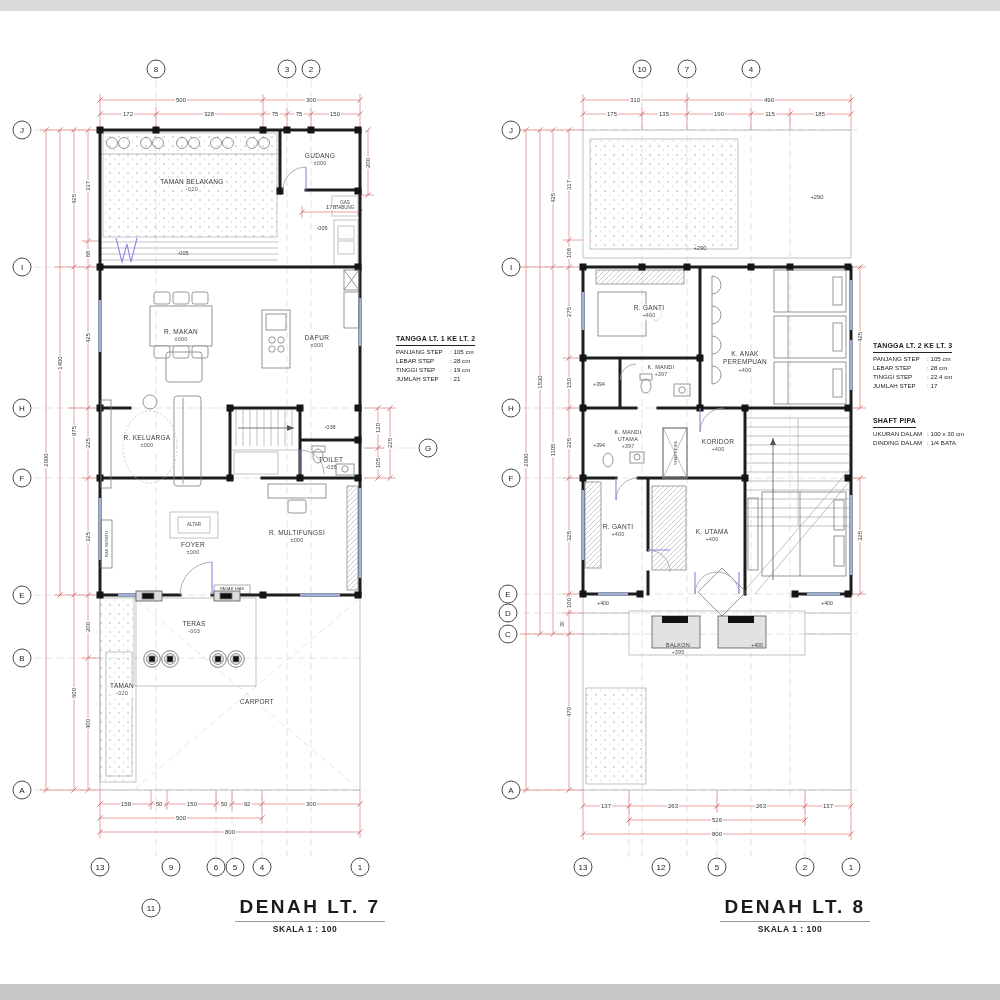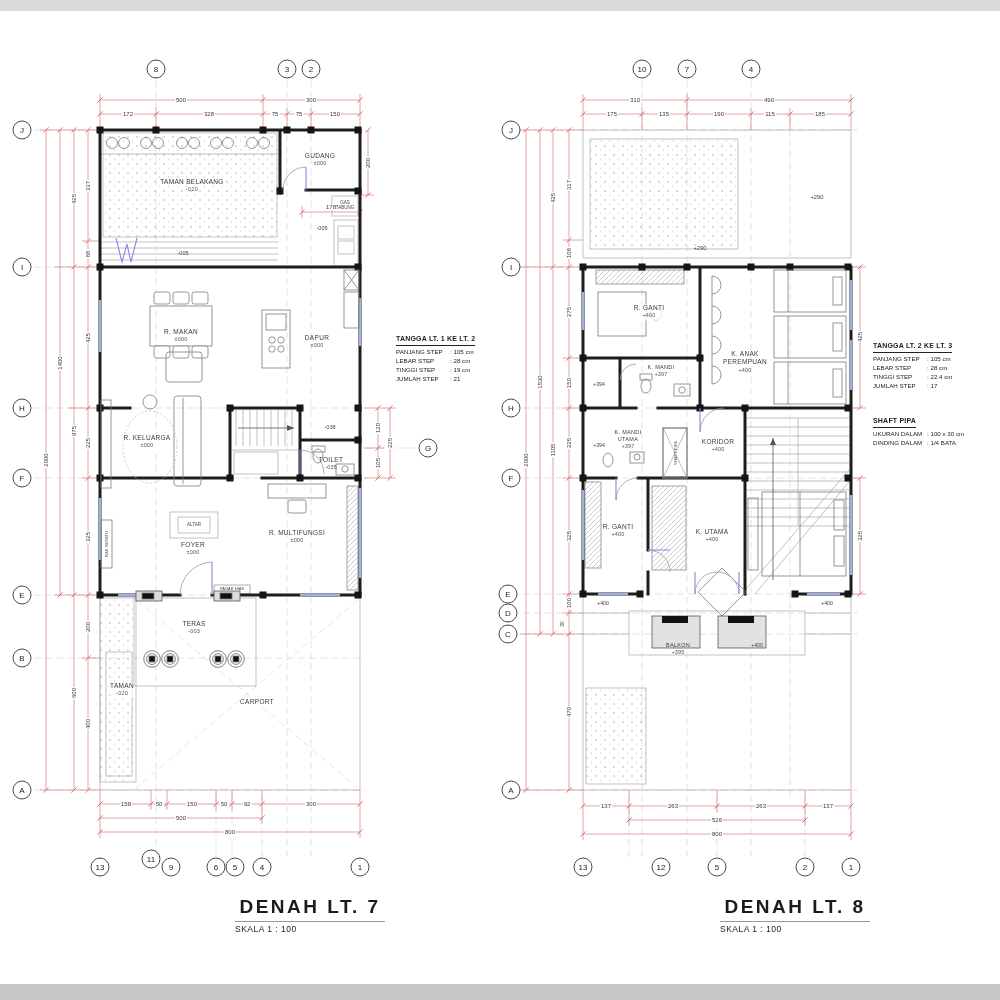--- a/index.html
+++ b/index.html
@@ -20,21 +20,21 @@
   .rm .lv{font-size:5.5px;color:#555;letter-spacing:.2px;}
   .sm{position:absolute;transform:translate(-50%,-50%);font-size:4.5px;color:#444;line-height:1.1;text-align:center;white-space:nowrap;}
   .smv{position:absolute;transform:translate(-50%,-50%) rotate(-90deg);font-size:4.2px;color:#555;white-space:nowrap;}
   .note{position:absolute;width:118px;font-size:6.2px;color:#1d1d1d;line-height:1.45;}
   .note h4{margin:0 0 2px 0;font-size:7px;font-weight:bold;letter-spacing:.2px;border-bottom:.9px solid #222;
            display:inline-block;padding-bottom:1px;}
   .note .r{display:flex;}
   .note .k{width:54px;}
   .ttl{position:absolute;width:150px;text-align:center;}
   .ttl .t1{font-size:19px;letter-spacing:2.5px;color:#1b1b1b;font-weight:600;border-bottom:1px solid #999;padding-bottom:3px;}
-  .ttl .t2{font-size:8.5px;font-weight:normal;color:#222;text-align:left;margin-top:2px;padding-right:10px;letter-spacing:.5px;}
+  .ttl .t2{font-size:8.5px;font-weight:bold;color:#222;text-align:center;margin-top:2px;padding-right:10px;letter-spacing:.5px;}
 </style>
 </head>
 <body>
 
 <div id="canvas">
 <div class="band" id="bandTop"></div>
 <div class="band" id="bandBot"></div>
 
 <svg width="1000" height="1000" viewBox="0 0 1000 1000">
   <defs>
@@ -371,21 +371,21 @@
     <path d="M700,408 V432 M616,478 V500 M648,550 H670 M695,594 V572 M739,594 V572"></path>
     <polyline points="116,238 122,262 127,244 131,262 137,238"></polyline>
   </g>
 </svg>
 
 <div class="gb" style="left:156px;top:69px">8</div>
 <div class="gb" style="left:287px;top:69px">3</div>
 <div class="gb" style="left:311px;top:69px">2</div>
 
 <div class="gb" style="left:100px;top:867px">13</div>
-<div class="gb" style="left:151px;top:859px">11</div>
+<div class="gb" style="left:151px;top:908px">11</div>
 <div class="gb" style="left:171px;top:867px">9</div>
 <div class="gb" style="left:216px;top:867px">6</div>
 <div class="gb" style="left:235px;top:867px">5</div>
 <div class="gb" style="left:262px;top:867px">4</div>
 <div class="gb" style="left:360px;top:867px">1</div>
 
 <div class="gb" style="left:22px;top:130px">J</div>
 <div class="gb" style="left:22px;top:267px">I</div>
 <div class="gb" style="left:22px;top:408px">H</div>
 <div class="gb" style="left:22px;top:478px">F</div>

